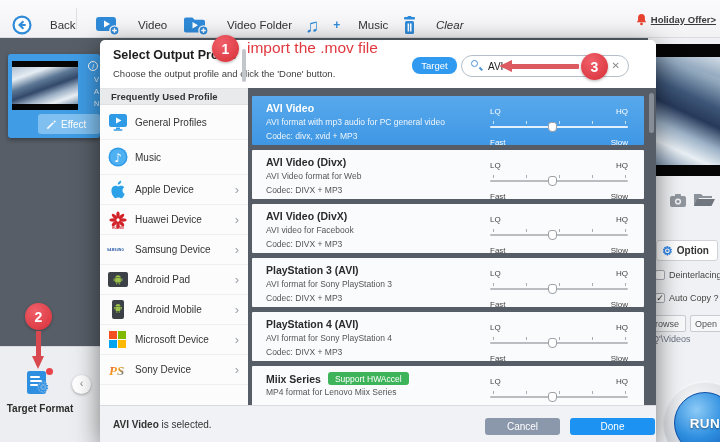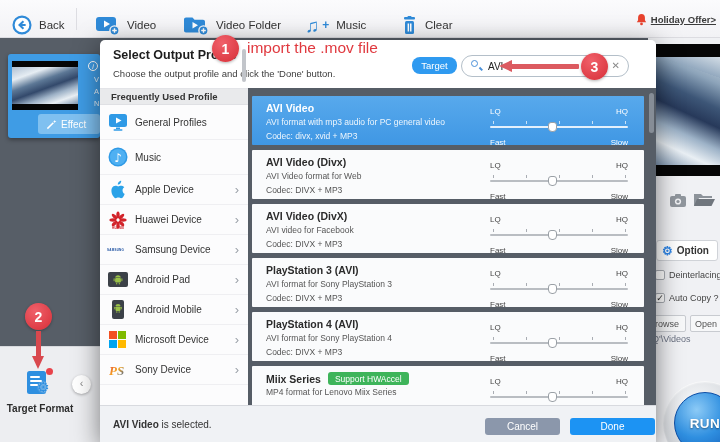--- a/index.html
+++ b/index.html
@@ -6,21 +6,21 @@
   html,body { width:720px; height:442px; }
   body {
     font-family:"Liberation Sans", sans-serif;
     position:relative; overflow:hidden; background:#575e67;
     -webkit-font-smoothing:antialiased;
   }
 
   
   .toolbar { position:absolute; left:0; top:0; width:720px; height:38px;
     background:linear-gradient(#fbfbfd,#f2f2f5); border-bottom:1px solid #dcdce1; z-index:5; }
-  .tb-btn { position:absolute; top:0; height:50px; display:flex; align-items:center; gap:7px;
+  .tb-btn { position:absolute; top:0; height:50px; display:flex; align-items:center; gap:18px;
     color:#333; font-size:11.5px; cursor:pointer; }
   .tb-sep { position:absolute; left:76px; top:8px; width:1px; height:22px; background:#dddde2; }
   .holiday { position:absolute; right:4px; top:0; height:38px; display:flex; align-items:center; gap:4px;
     font-size:9.5px; font-weight:bold; color:#3a3a3a; }
   .holiday .lbl { text-decoration:underline; }
 
   
   .clip-card { position:absolute; left:8px; top:54px; width:92px; height:84px;
     background:#3f9ce5; border-radius:3px; box-shadow:0 2px 4px rgba(0,0,0,.35); }
   .clip-thumb { position:absolute; left:4px; top:7px; width:66px; height:49px; background:#050505;
@@ -182,21 +182,21 @@
         <circle cx="20.5" cy="15.5" r="4.6" fill="#2f8ad8" stroke="#f6f6f8" stroke-width="1.4"></circle>
         <path d="M20.5 13.2v4.6M18.2 15.5h4.6" stroke="#fff" stroke-width="1.4"></path>
       </svg>
     <span>Video Folder</span>
   </div>
   <div class="tb-btn" style="left:305px;">
     <span style="color:#2f8ad8;font-size:19px;line-height:19px;">♫</span>
     <span style="color:#2f8ad8;font-size:12px;font-weight:bold;margin-left:-4px;">+</span>
     <span>Music</span>
   </div>
-  <div class="tb-btn" style="left:401px;">
+  <div class="tb-btn" style="left:401px;font-style:italic;">
     <svg width="17" height="19" viewBox="0 0 17 19">
         <rect x="3" y="1" width="11" height="2.4" rx="1" fill="#2f8ad8"></rect>
         <rect x="6.5" y="0" width="4" height="1.6" rx=".8" fill="#2f8ad8"></rect>
         <rect x="4" y="5" width="9" height="13" rx="1.5" fill="#2f8ad8"></rect>
         <rect x="6.6" y="7.5" width="1.5" height="8" fill="#fff"></rect>
         <rect x="9" y="7.5" width="1.5" height="8" fill="#fff"></rect>
       </svg>
     <span>Clear</span>
   </div>
   <div class="holiday">

